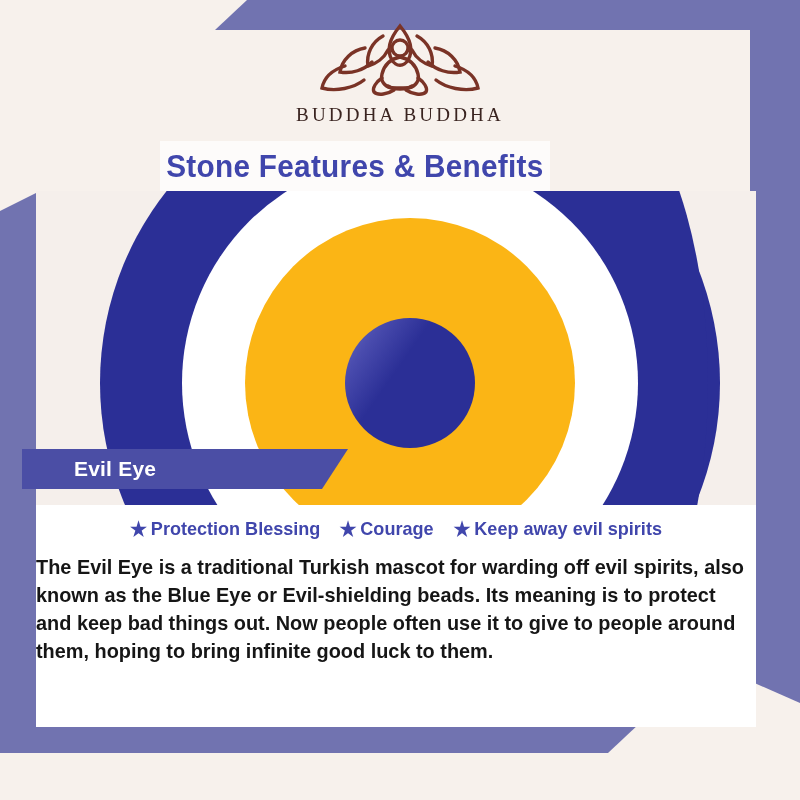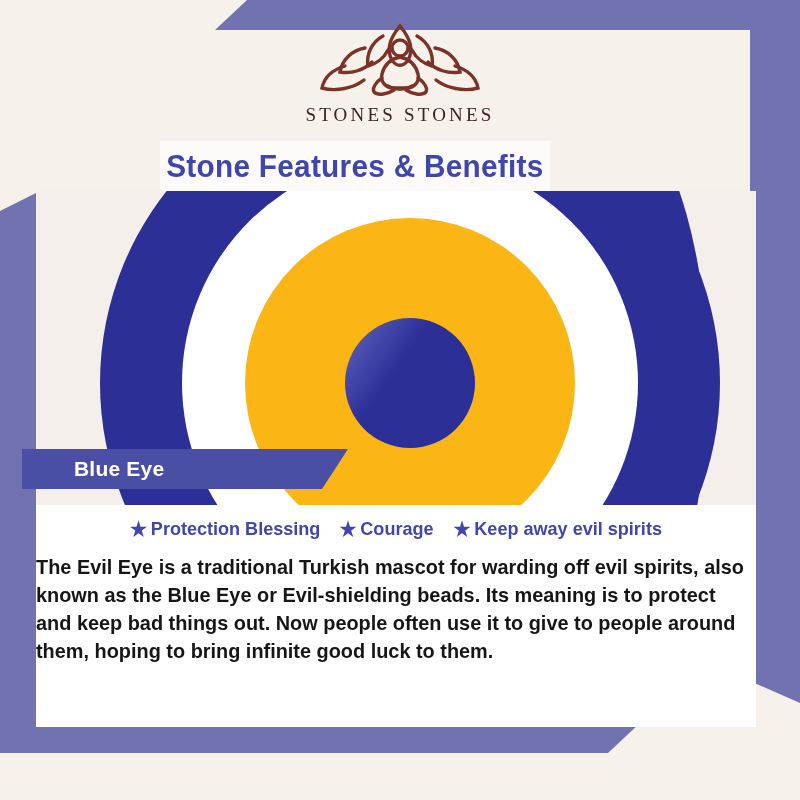--- a/index.html
+++ b/index.html
@@ -184,37 +184,37 @@
         <path d="M125 30 C138 32 148 42 150 54 C138 56 126 52 118 44"></path>
         <path d="M35 48 C22 52 14 60 12 70 C26 74 44 70 54 62"></path>
         <path d="M145 48 C158 52 166 60 168 70 C154 74 136 70 126 62"></path>
         <circle cx="90" cy="30" r="8" fill="none"></circle>
         <path d="M90 39 C80 41 74 48 72 56 C70 64 76 70 84 70 L96 70 C104 70 110 64 108 56 C106 48 100 41 90 39 Z" fill="none"></path>
         <path d="M72 60 C66 64 62 70 64 74 C68 78 78 76 84 72"></path>
         <path d="M108 60 C114 64 118 70 116 74 C112 78 102 76 96 72"></path>
         <path d="M78 68 C84 72 96 72 102 68"></path>
       </g>
     </svg>
-    <div class="logo-word">STONES STONES</div>
+    <div class="logo-word">BUDDHA BUDDHA</div>
   </div>
 
   <div class="title-banner">
     <div class="title-text">Stone Features &amp; Benefits</div>
   </div>
 
   <div class="eye-band">
     <div class="bead"></div>
     <div class="sheen-mask"></div>
     <div class="ring-white"></div>
     <div class="ring-gold"></div>
     <div class="pupil"></div>
   </div>
 
   <div class="eye-label">
-    <span class="eye-label-text">Blue Eye</span>
+    <span class="eye-label-text">Evil Eye</span>
   </div>
 
   <div class="benefits">
     <span class="benefit">
       <span class="star">★</span>
       <span>Protection  Blessing</span>
     </span>
     <span class="benefit">
       <span class="star">★</span>
       <span>Courage</span>

